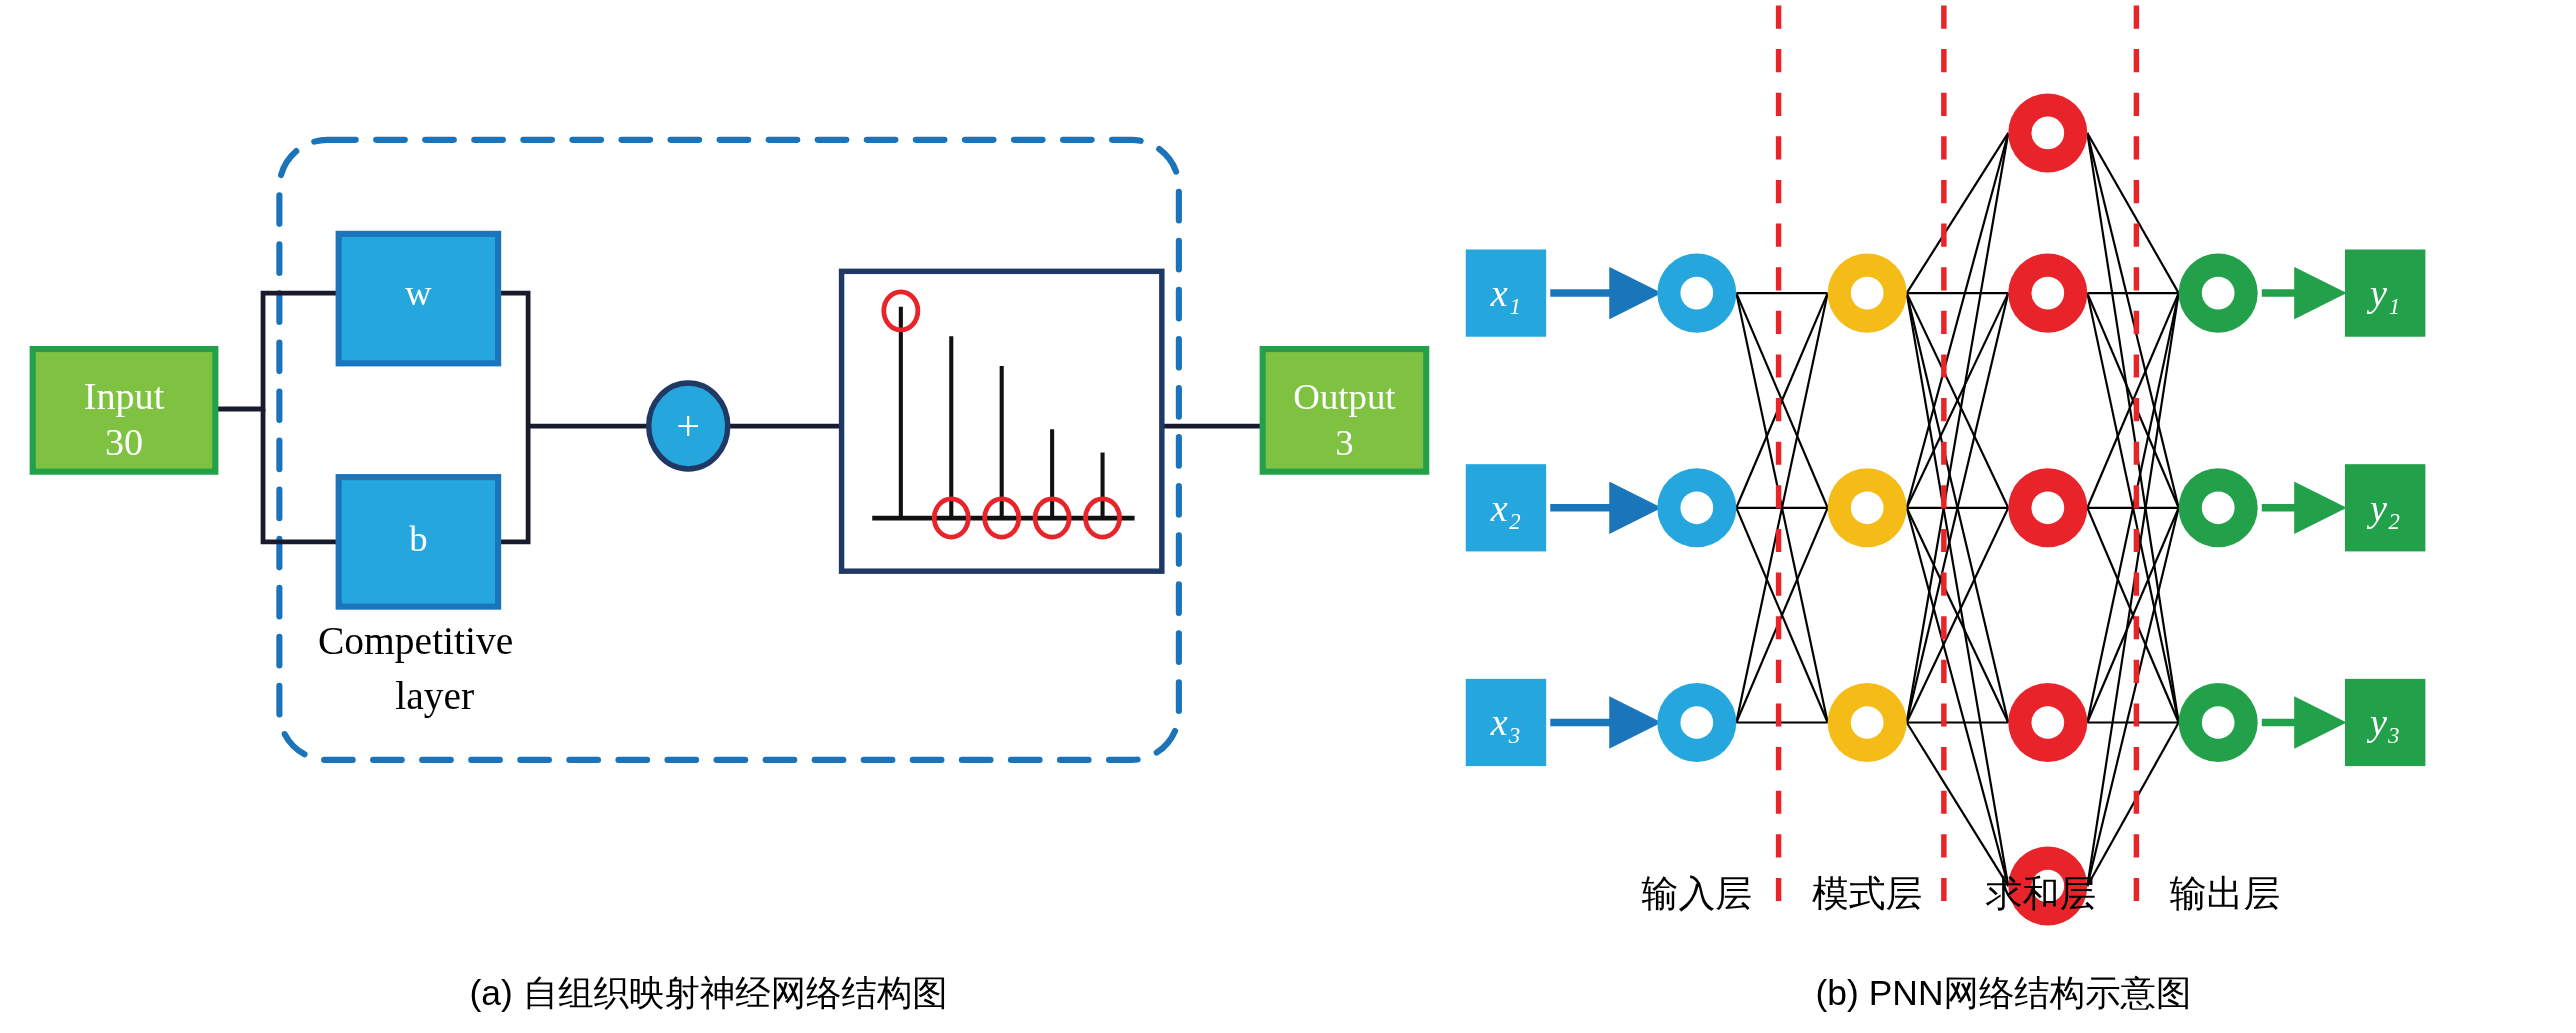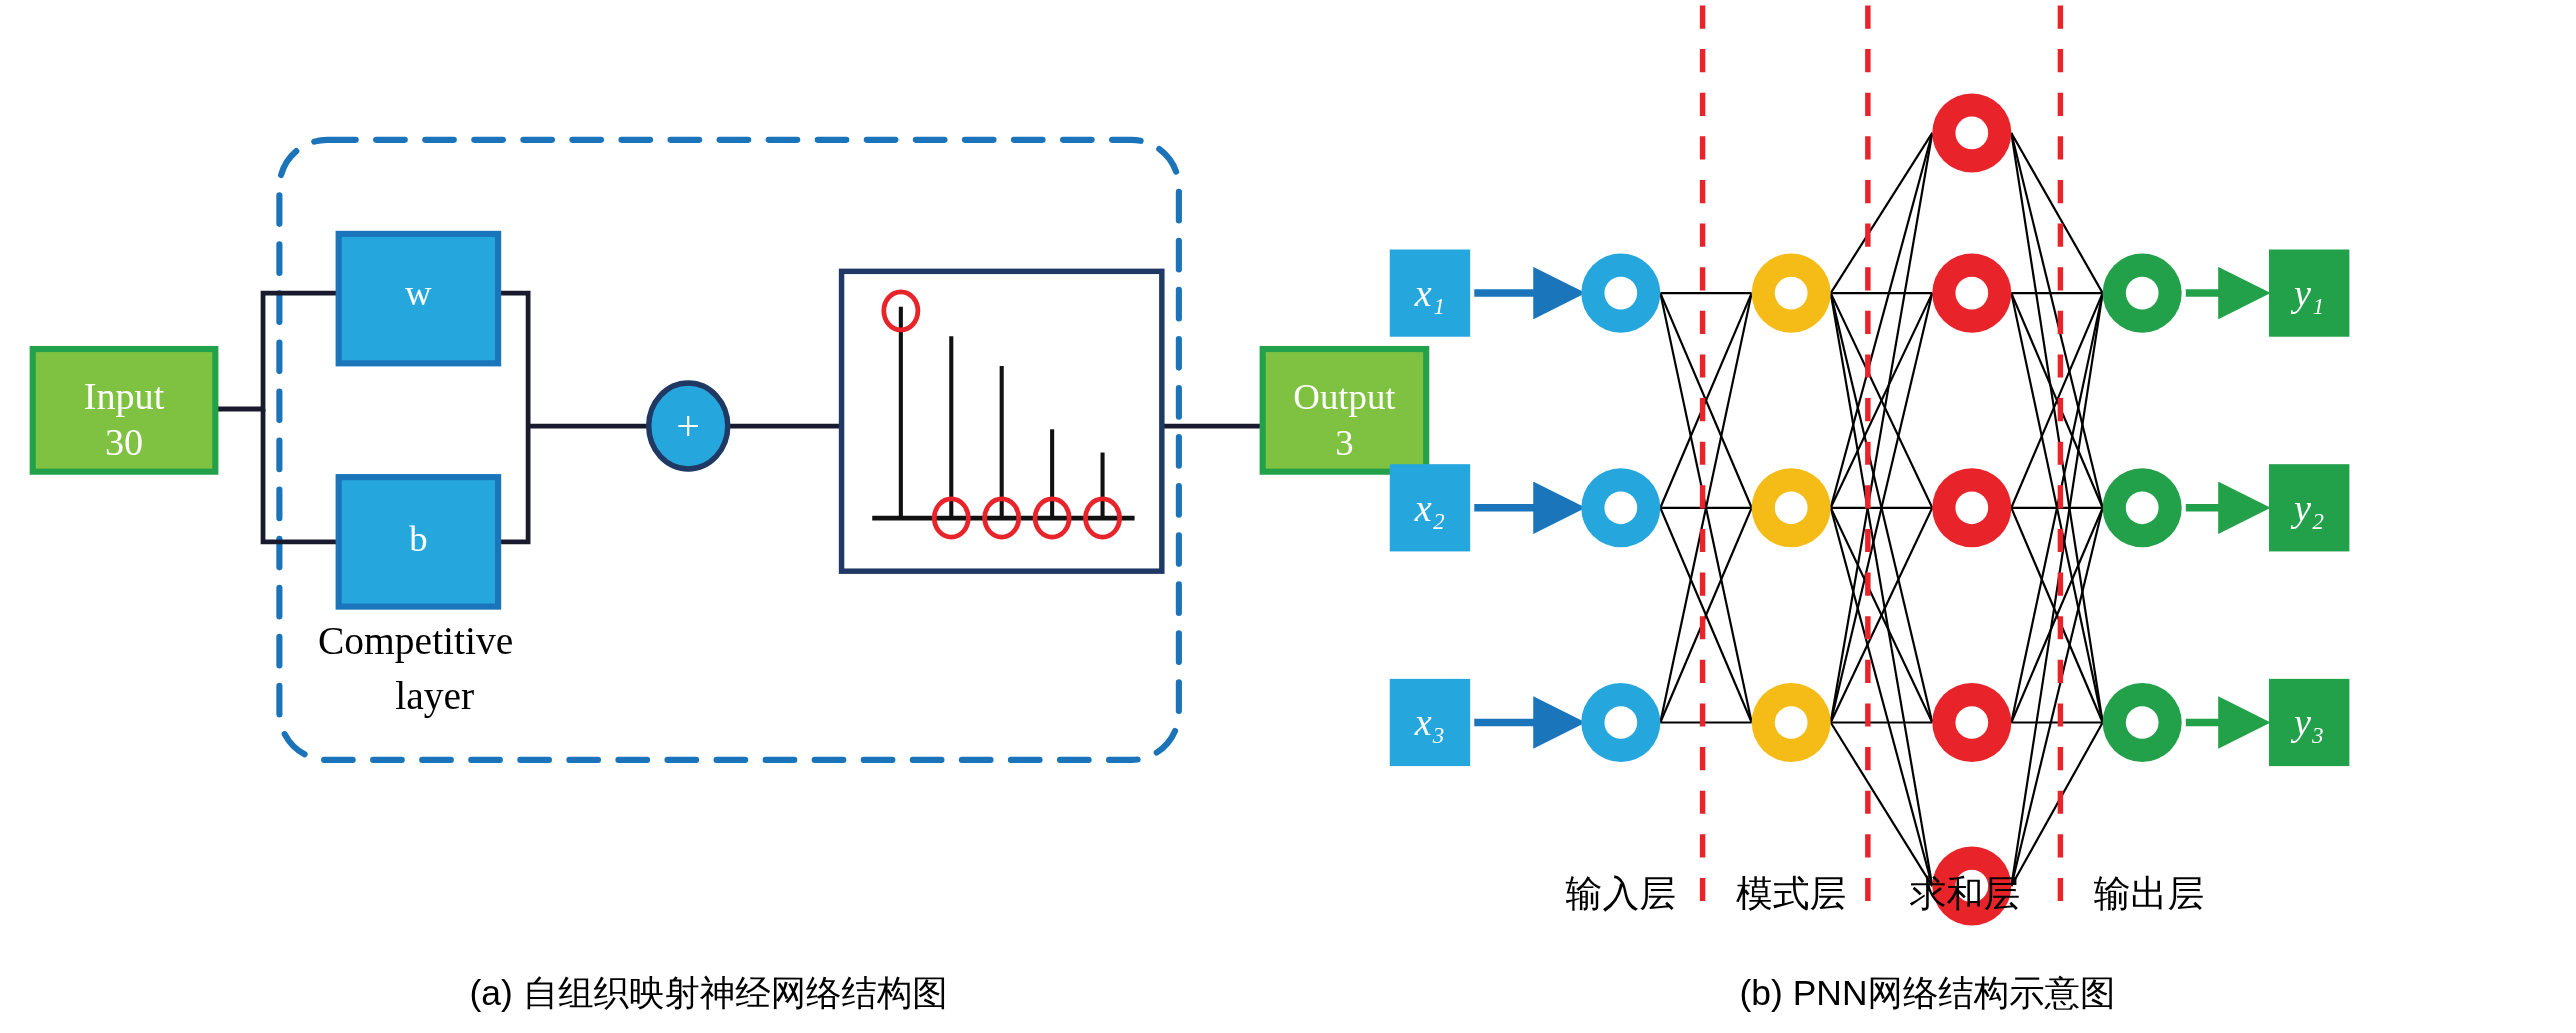--- a/index.html
+++ b/index.html
@@ -1,20 +1,20 @@
 <!DOCTYPE html>
 <html style="font-size:11px"><head>
 <meta charset="utf-8">
 <style>
   html,body{margin:0;padding:0;background:#ffffff;}
   body{width:2576px;height:1034px;position:relative;overflow:hidden;
        font-family:"Liberation Serif","DejaVu Serif",serif;}
   .panel{position:absolute;top:0;height:1034px;}
   #panel-som{left:0;width:1431px;}
-  #panel-pnn{left:1355px;width:1145px;}
+  #panel-pnn{left:1431px;width:1145px;}
   svg{display:block;}
 </style>
 </head>
 <body>
 
 <div class="panel" id="panel-som">
   <svg width="1431" height="1034" viewBox="0 0 2100 1517">
 
     <rect x="410" y="205" width="1320" height="910" rx="70" ry="70" fill="none" stroke="#1B74BA" stroke-width="9" stroke-dasharray="42,30" stroke-linecap="round"></rect>
 

